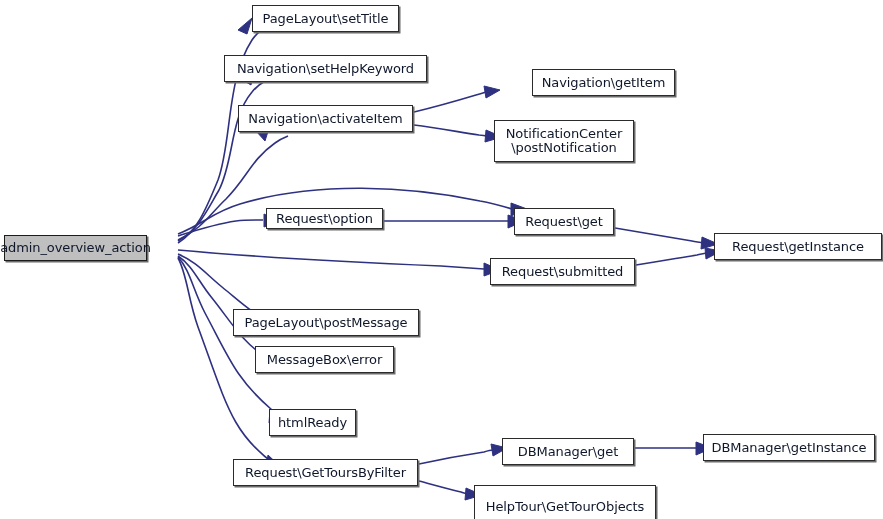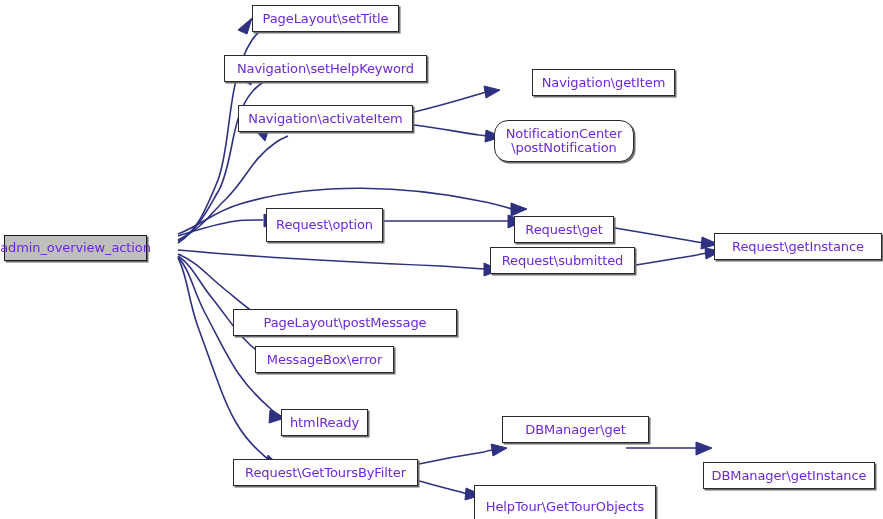--- a/index.html
+++ b/index.html
@@ -32,21 +32,21 @@
   .edge-head {
     fill: #2e3180;
     stroke: #2e3180;
     stroke-width: 1px;
   }
   .node {
     position: absolute;
     box-sizing: border-box;
     border: 1px solid #2b2b2b;
     background: #ffffff;
-    color: #6d28d9;
+    color: #0f172a;
     font-size: 13px;
     line-height: 14px;
     display: flex;
     align-items: center;
     justify-content: center;
     text-align: center;
     white-space: pre-line;
     letter-spacing: -0.1px;
     box-shadow: 1.5px 1.5px 0 0 #6b6b6b;
   }
@@ -132,27 +132,27 @@
         <path class="edge-path" d="M626,448 C650,448 671,448 688,448 C691,448 694,448 697,448"></path>
         <polygon class="edge-head" points="696,442 712,448 696,455"></polygon>
       </g>
     </svg>
   <div id="node-layer">
       <div class="node root" style="left: 4px; top: 235px; width: 143px; height: 26px;">admin_overview_action</div>
       <div class="node" style="left: 252px; top: 5px; width: 147px; height: 27px;">PageLayout\setTitle</div>
       <div class="node" style="left: 224px; top: 55px; width: 203px; height: 27px;">Navigation\setHelpKeyword</div>
       <div class="node" style="left: 238px; top: 105px; width: 175px; height: 27px;">Navigation\activateItem</div>
       <div class="node" style="left: 492px; top: 69px; width: 143px; height: 27px; margin-left: 40px;">Navigation\getItem</div>
-      <div class="node" style="left: 494px; top: 120px; width: 140px; height: 42px; border-radius: 14px;">NotificationCenter
+      <div class="node" style="left: 494px; top: 120px; width: 140px; height: 42px;">NotificationCenter
 \postNotification</div>
-      <div class="node" style="left: 266px; top: 208px; width: 117px; height: 34px;">Request\option</div>
-      <div class="node" style="left: 514px; top: 216px; width: 100px; height: 27px;">Request\get</div>
-      <div class="node" style="left: 490px; top: 247px; width: 145px; height: 27px;">Request\submitted</div>
+      <div class="node" style="left: 266px; top: 208px; width: 117px; height: 21px;">Request\option</div>
+      <div class="node" style="left: 514px; top: 208px; width: 100px; height: 27px;">Request\get</div>
+      <div class="node" style="left: 490px; top: 258px; width: 145px; height: 27px;">Request\submitted</div>
       <div class="node" style="left: 714px; top: 233px; width: 168px; height: 27px;">Request\getInstance</div>
-      <div class="node" style="left: 233px; top: 309px; width: 224px; height: 27px;">PageLayout\postMessage</div>
+      <div class="node" style="left: 233px; top: 309px; width: 186px; height: 27px;">PageLayout\postMessage</div>
       <div class="node" style="left: 255px; top: 346px; width: 139px; height: 27px;">MessageBox\error</div>
-      <div class="node" style="left: 281px; top: 409px; width: 87px; height: 27px;">htmlReady</div>
+      <div class="node" style="left: 269px; top: 409px; width: 87px; height: 27px;">htmlReady</div>
       <div class="node" style="left: 233px; top: 459px; width: 185px; height: 27px;">Request\GetToursByFilter</div>
-      <div class="node" style="left: 502px; top: 416px; width: 147px; height: 27px;">DBManager\get</div>
-      <div class="node" style="left: 703px; top: 434px; width: 172px; height: 27px; margin-top: 28px;">DBManager\getInstance</div>
+      <div class="node" style="left: 502px; top: 438px; width: 132px; height: 27px;">DBManager\get</div>
+      <div class="node" style="left: 703px; top: 434px; width: 172px; height: 27px;">DBManager\getInstance</div>
       <div class="node" style="left: 474px; top: 485px; width: 182px; height: 43px;">HelpTour\GetTourObjects</div>
     </div>
 </div>
 
 </body></html>

